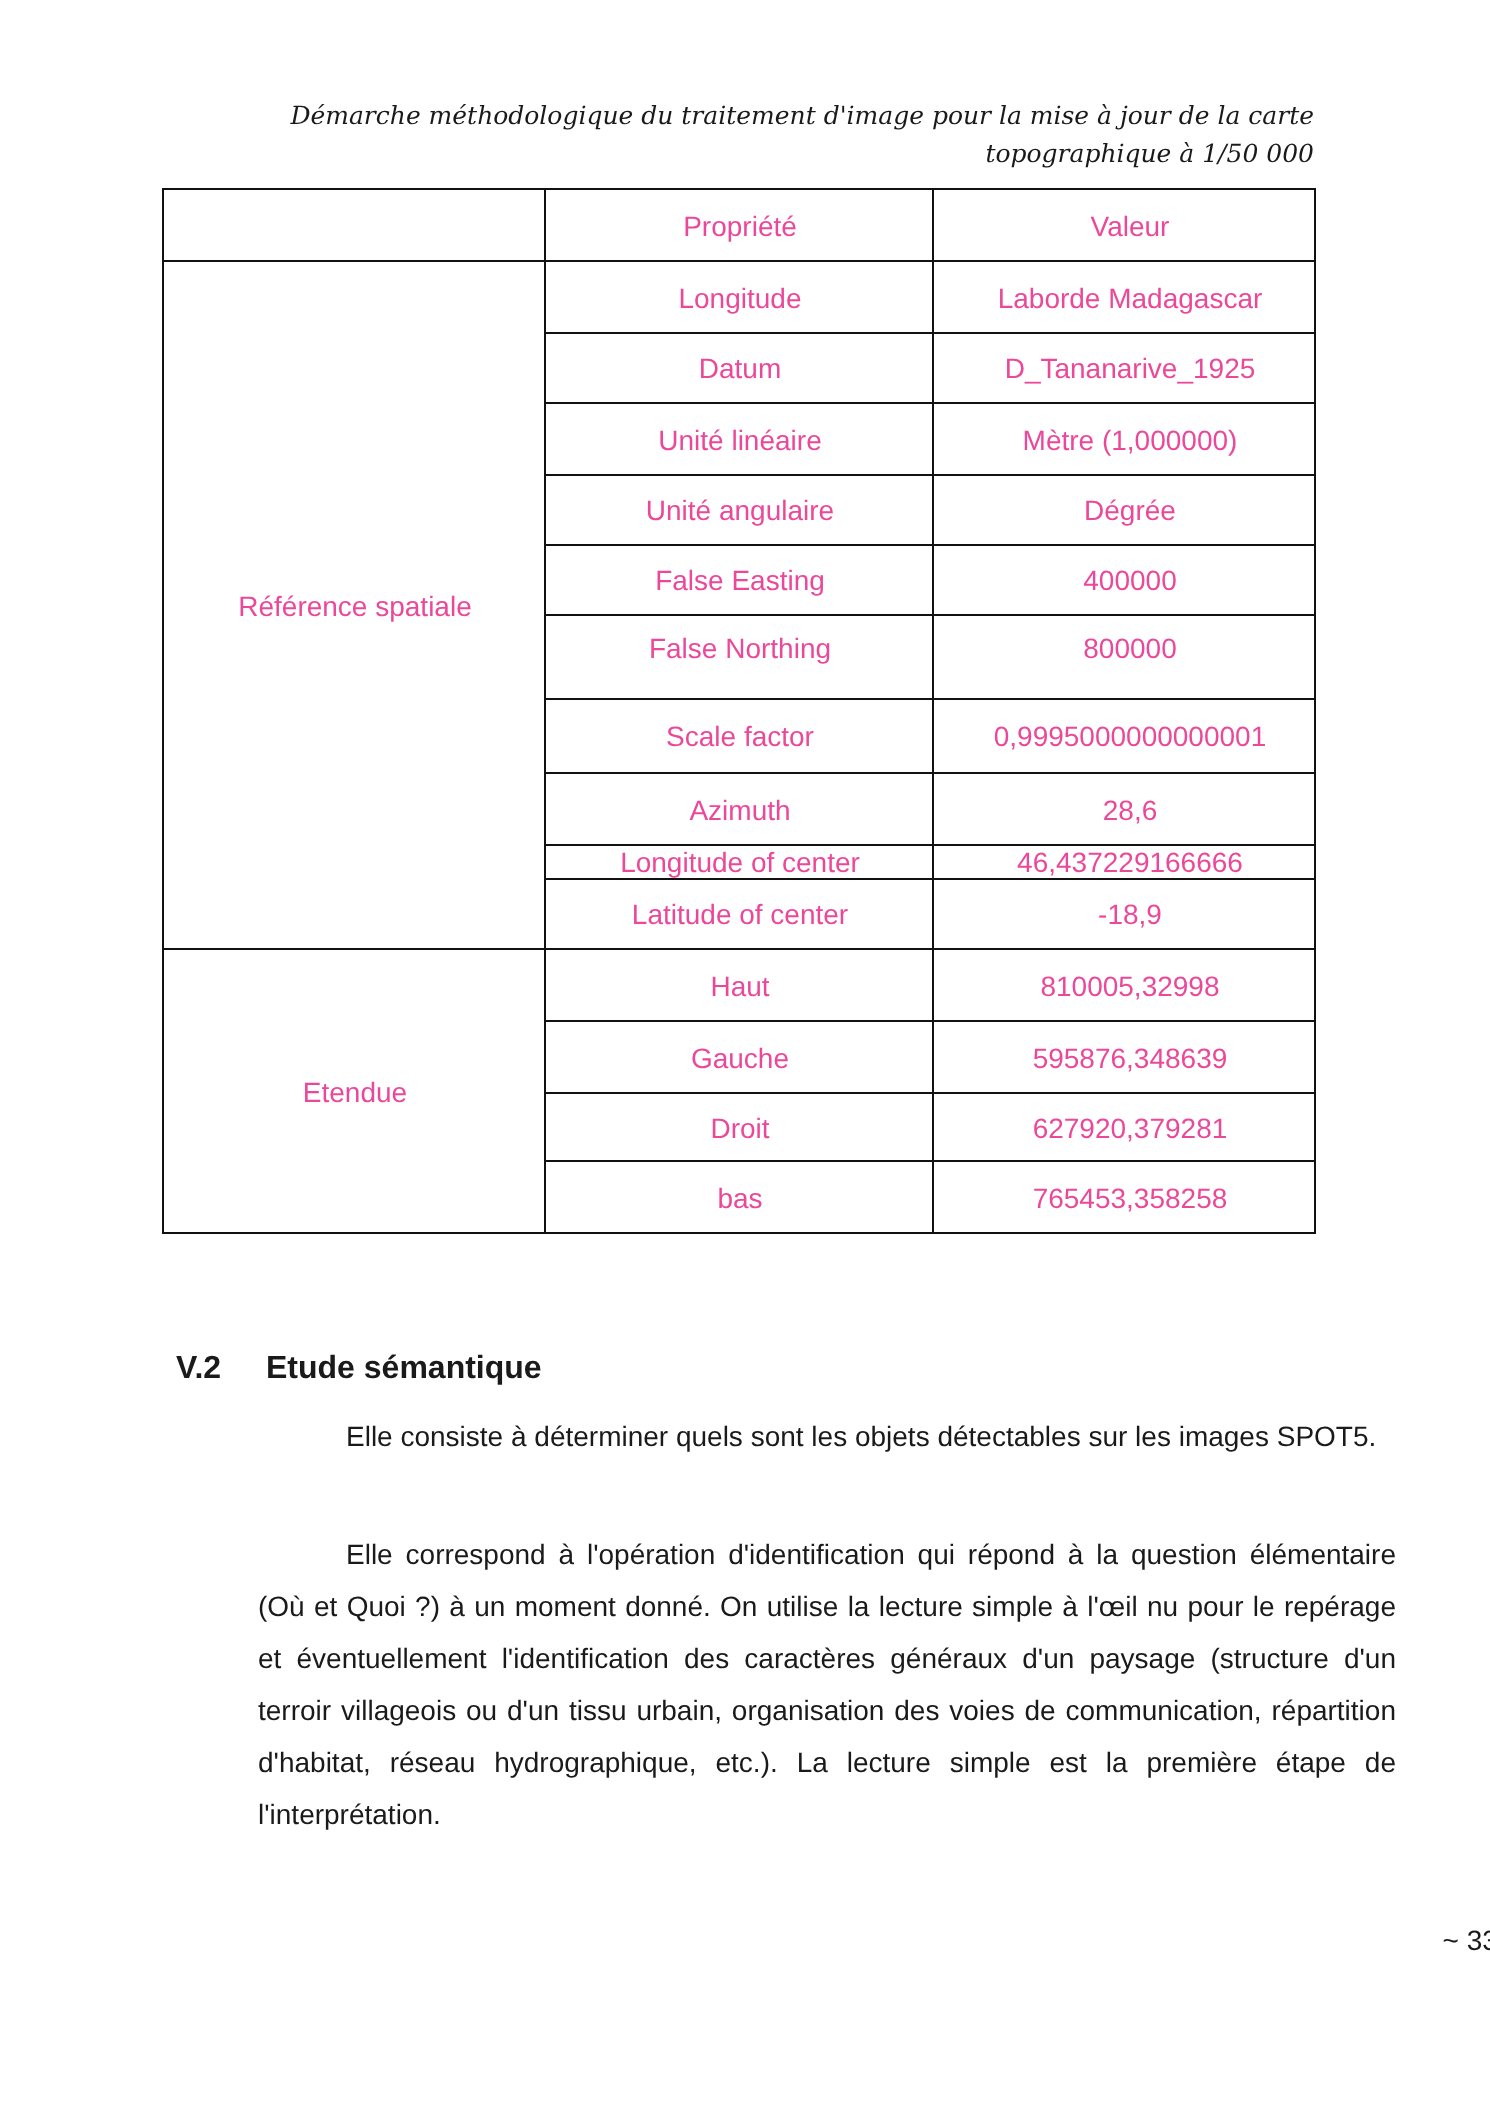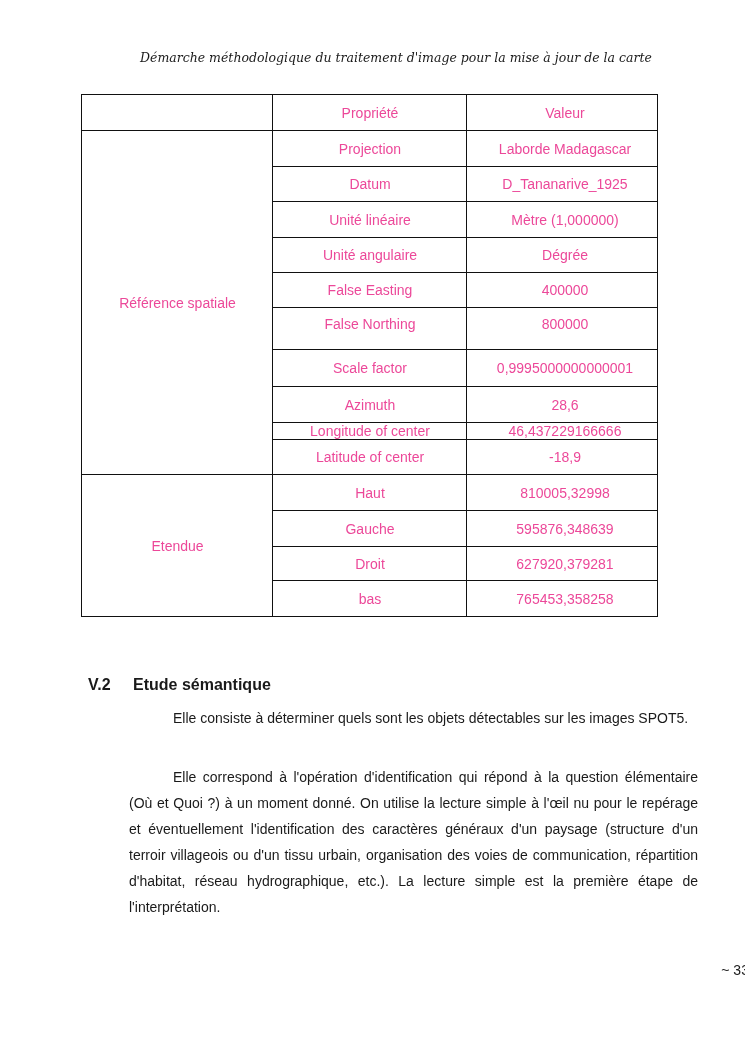--- a/index.html
+++ b/index.html
@@ -1,19 +1,19 @@
 <!DOCTYPE html>
 <html><head>
 <meta charset="utf-8">
 <style>
   html, body { margin: 0; padding: 0; background: #ffffff; }
   body { width: 745px; height: 1053px; position: relative; overflow: hidden; color: #1a1a1a; }
   .header {
     position: absolute; left: 140px; top: 48px; width: 517px;
-    text-align: left; font-family: "DejaVu Serif", serif; font-style: italic;
+    text-align: right; font-family: "DejaVu Serif", serif; font-style: italic;
     font-size: 12.5px; line-height: 19px; color: #1a1a1a;
   }
   .header .line { display: block; }
   table.props {
     position: absolute; left: 81px; top: 94px; width: 577px;
     border-collapse: collapse; font-family: "Liberation Sans", sans-serif; font-size: 14px;
   }
   table.props td {
     border: 1.5px solid #111; padding: 0 6px; vertical-align: middle; color: #ec4899; text-align: center;
   }
@@ -35,33 +35,34 @@
   .footer {
     position: absolute; left: 16px; top: 962px; width: 745px; text-align: right;
     font-family: "Liberation Sans", sans-serif; font-size: 14px; color: #1a1a1a;
   }
 </style>
 </head>
 <body>
 
 <div class="header">
   <span class="line">Démarche  méthodologique du traitement d'image pour la mise à jour de la carte</span>
+  <span class="line">topographique à 1/50 000</span>
 </div>
 
 <table class="props">
   <tbody>
       <tr style="height:36px">
     <td class="c1"></td>
     <td class="c2">Propriété</td>
     <td class="c3">Valeur</td>
   </tr>
 
   <tr style="height:36px">
     <td class="c1" rowspan="10">Référence spatiale</td>
-    <td class="c2">Projection</td>
+    <td class="c2">Longitude</td>
     <td class="c3">Laborde Madagascar</td>
   </tr>
   <tr style="height:35px">
     <td class="c2">Datum</td>
     <td class="c3">D_Tananarive_1925</td>
   </tr>
   <tr style="height:36px">
     <td class="c2">Unité linéaire</td>
     <td class="c3">Mètre (1,000000)</td>
   </tr>

